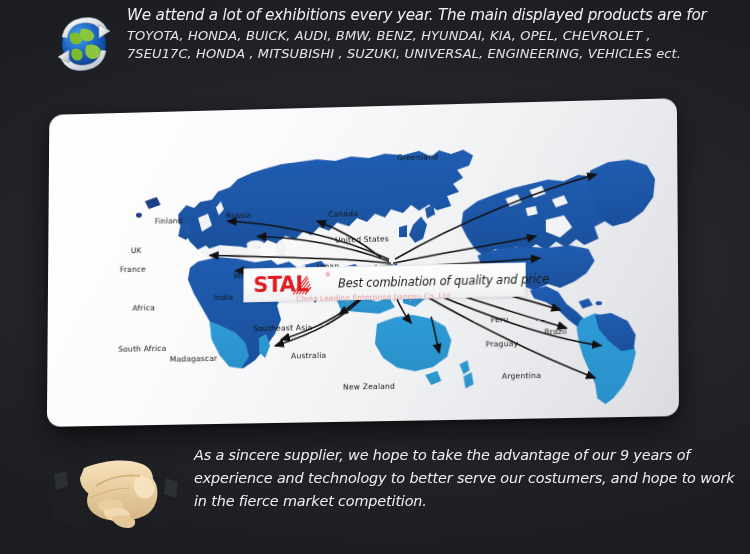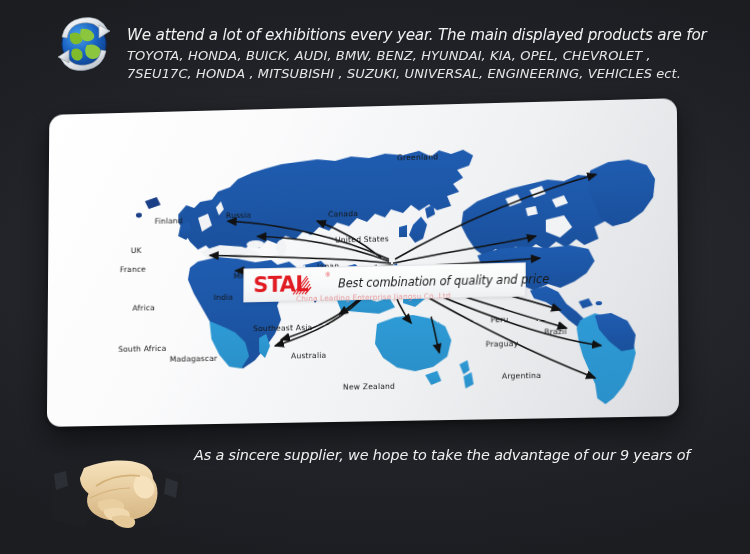--- a/index.html
+++ b/index.html
@@ -9,21 +9,21 @@
     font-family:"Liberation Sans", sans-serif;
     background:
       radial-gradient(ellipse 620px 300px at 52% 48%, #2c2f35 0%, #25272c 45%, #1f2126 75%, #1b1d21 100%);
   }
 
   
   #header{ position:absolute; left:0; top:0; width:750px; height:92px; }
   #globe-icon{
     position:absolute; left:53px; top:13px; width:62px; height:62px;
   }
-  #header-text{ position:absolute; left:127px; top:24px; width:580px; }
+  #header-text{ position:absolute; left:127px; top:4px; width:580px; }
   .hl1{
     font-family:"DejaVu Sans", sans-serif;
     font-style:italic; font-size:15.2px; color:#f2f2f2;
     letter-spacing:-0.2px; line-height:23px; white-space:nowrap;
   }
   .hl2, .hl3{
     font-family:"DejaVu Sans", sans-serif;
     font-style:italic; font-size:13px; color:#e6e6e6;
     letter-spacing:0.1px; line-height:18px; white-space:nowrap;
   }
@@ -343,14 +343,16 @@
 
       <path d="M84,30 C92,28 100,32 102,40 C104,48 98,54 90,52 C84,50 80,42 82,36 Z" fill="#f6e2bd"></path>
 
       <path d="M44,40 C56,32 72,28 88,30" stroke="#d3b179" stroke-width="1.6" fill="none"></path>
       <path d="M38,52 C50,46 64,42 78,42" stroke="#d3b179" stroke-width="1.2" fill="none"></path>
     </svg>
   </div>
 
   <div id="footer-text">
     <div class="fl">As a sincere supplier, we hope to take the advantage of our 9 years of</div>
+    <div class="fl">experience and technology to better serve our costumers, and hope to work</div>
+    <div class="fl">in the fierce market competition.</div>
   </div>
 </div>
 
 </body></html>

